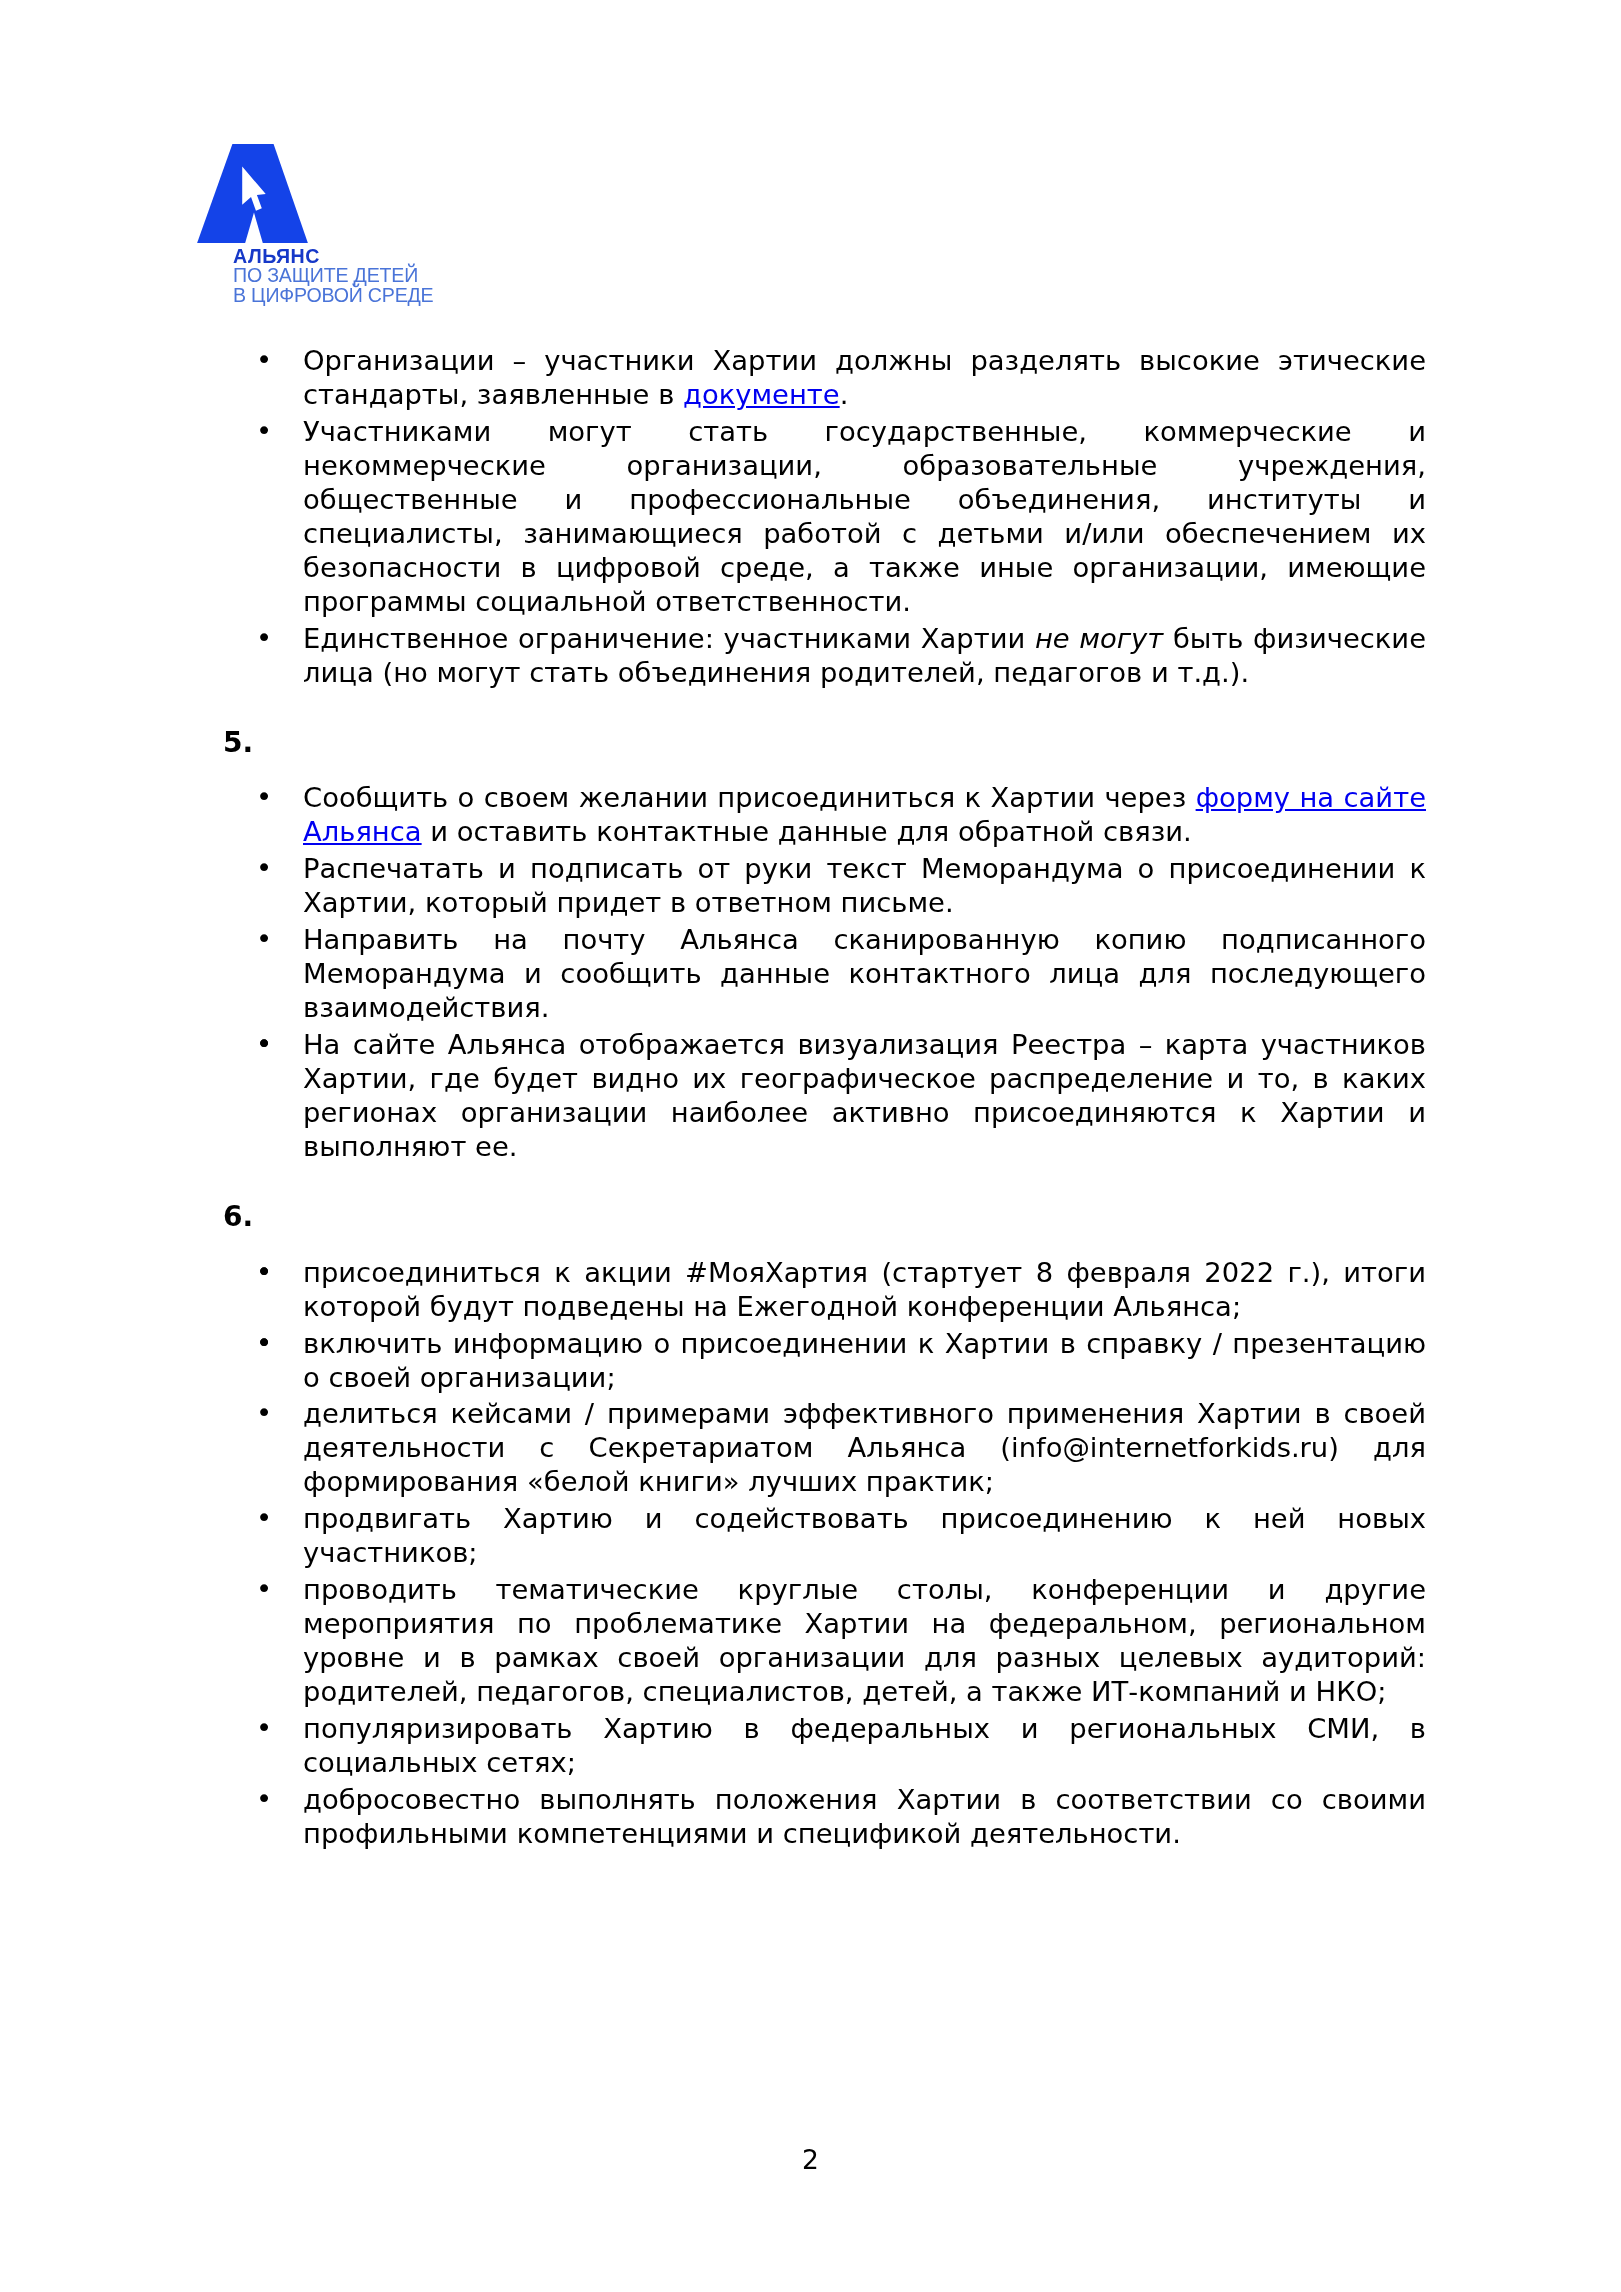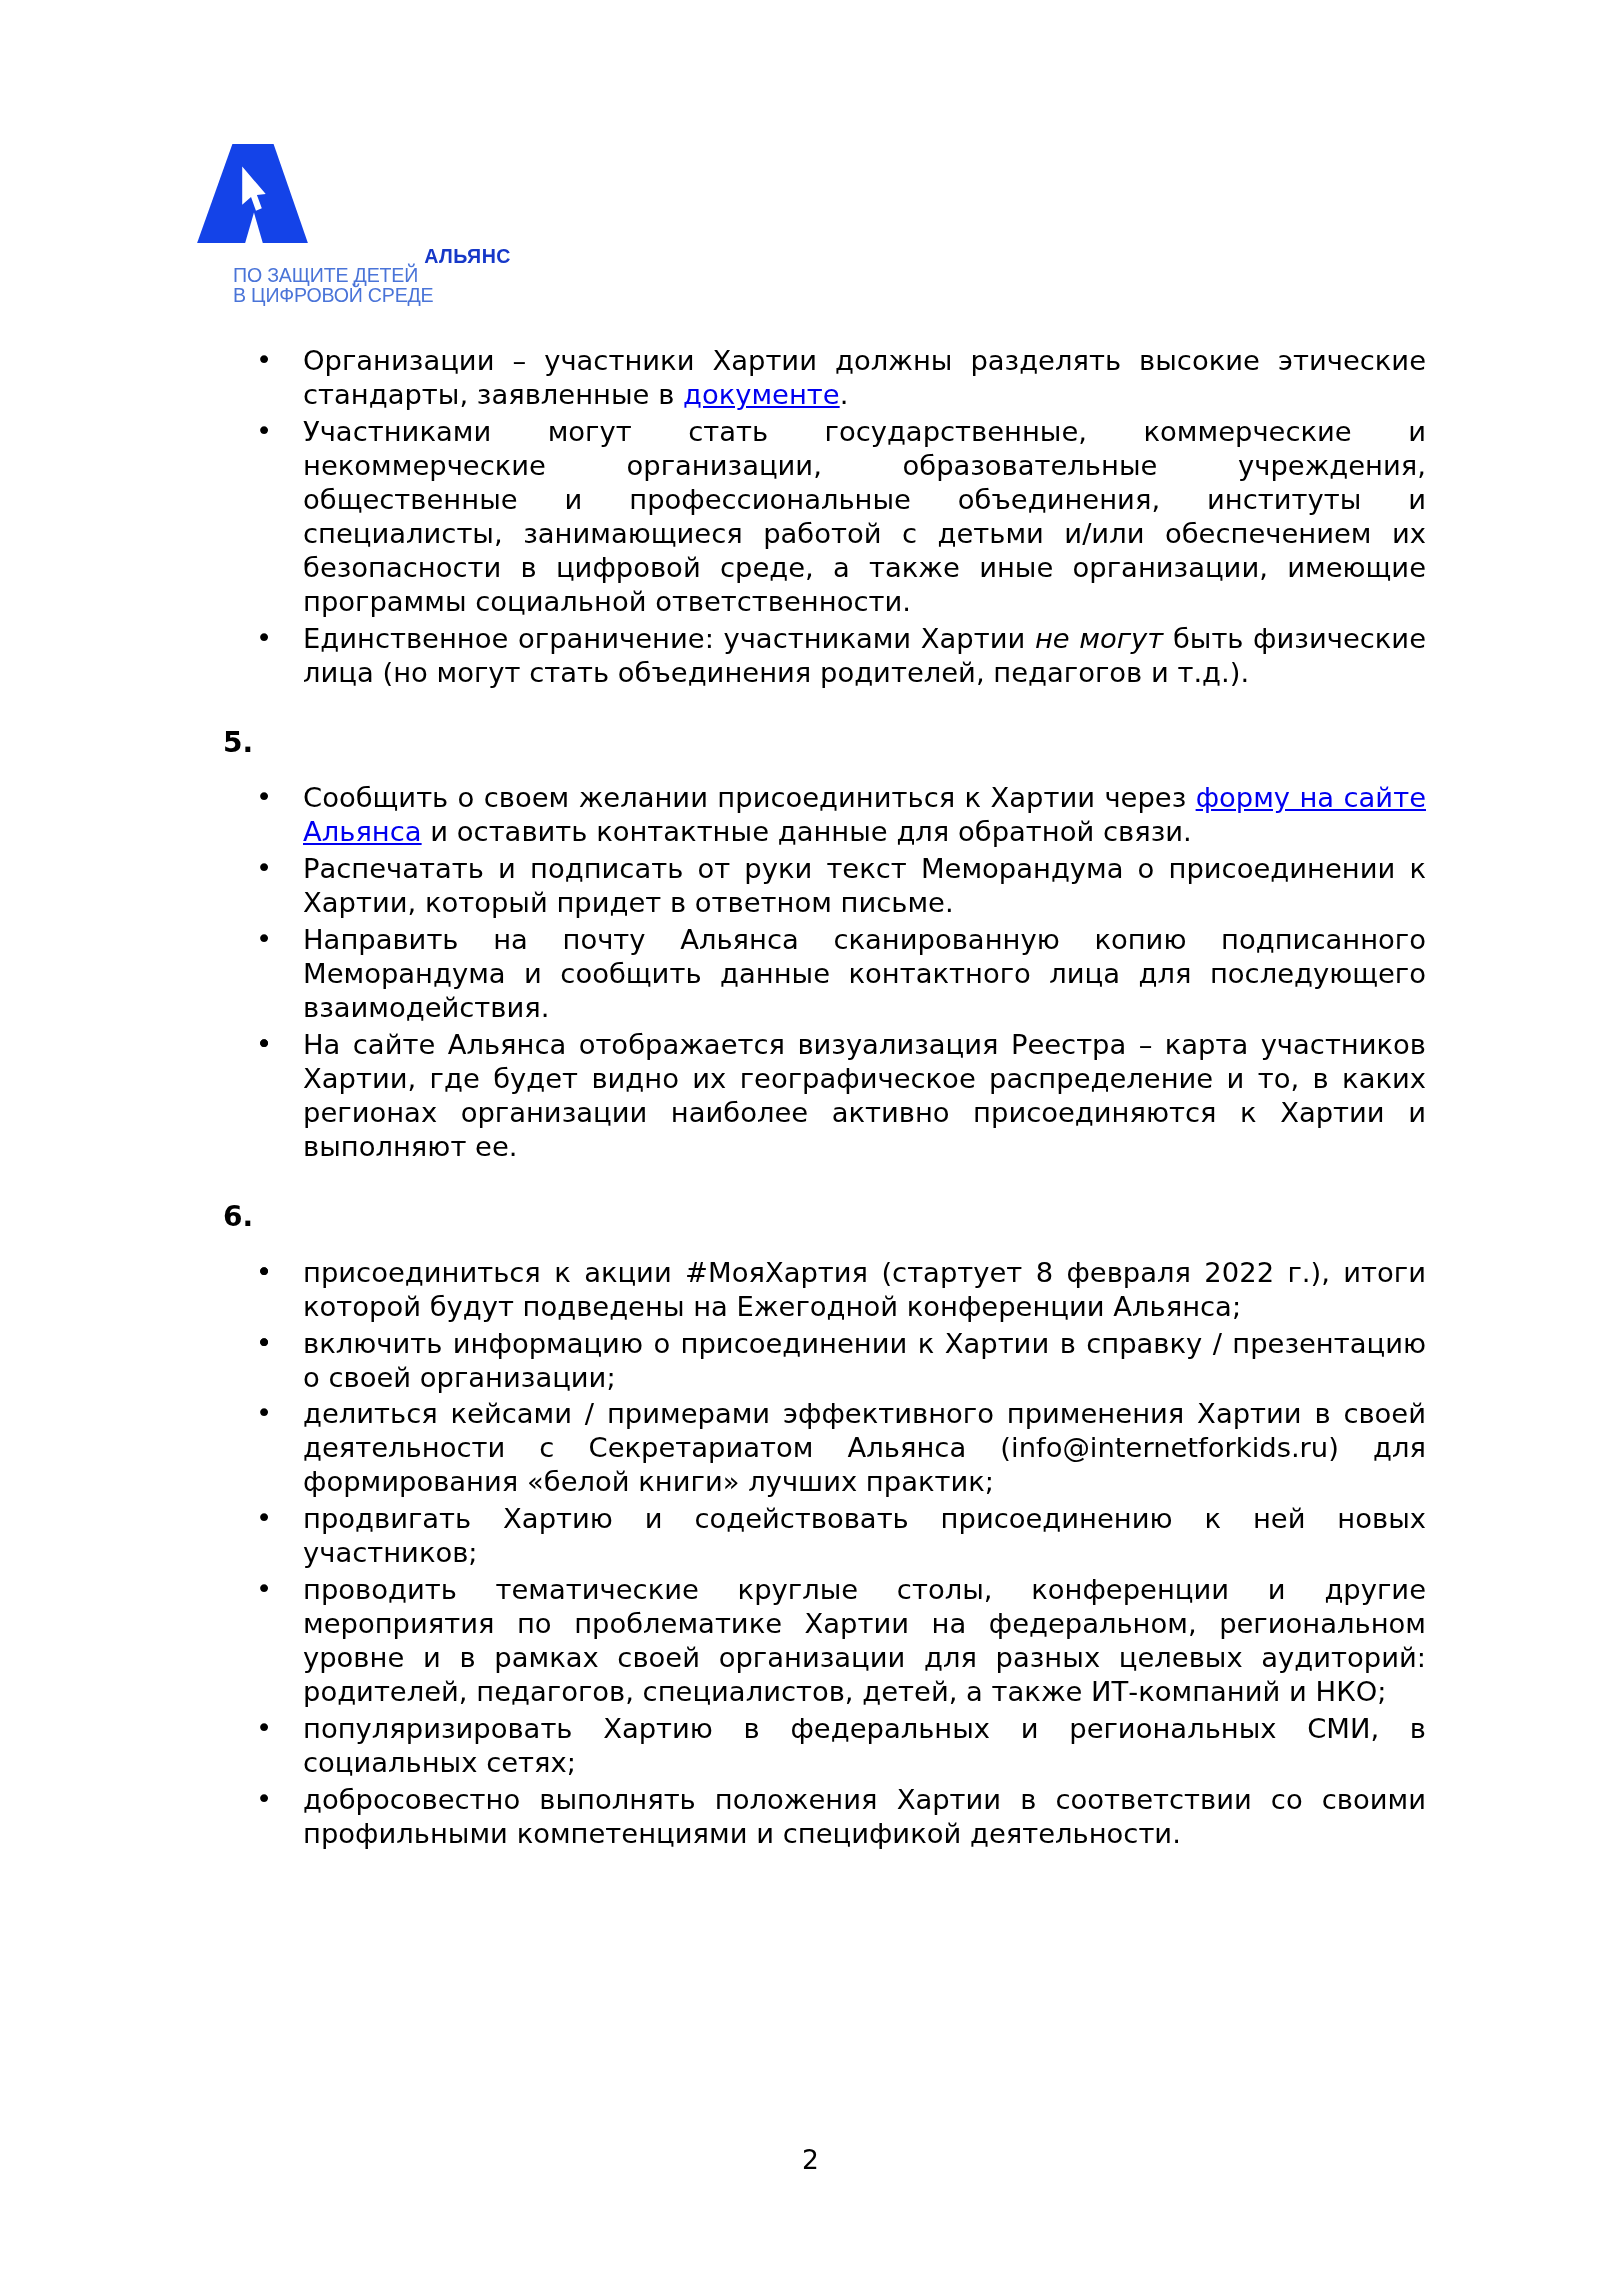--- a/index.html
+++ b/index.html
@@ -19,21 +19,21 @@
     color:var(--text-color);
     overflow:hidden;
   }
   
   .logo{position:absolute;left:197px;top:144px;width:314px;}
   .logo-mark{display:block;}
   .logo-title{
     margin:2.9px 0 0 36px;
     font-family:"Liberation Sans",sans-serif;
     font-weight:700;font-size:19.6px;line-height:20.6px;
-    letter-spacing:0.5px;color:var(--logo-title);text-align:right;
+    letter-spacing:0.5px;color:var(--logo-title);
   }
   .logo-sub{
     margin-left:36px;
     font-family:"Liberation Sans",sans-serif;
     font-size:19.6px;line-height:19.6px;
     letter-spacing:-0.2px;color:var(--logo-subtitle);
   }
   
   .content{position:absolute;left:223px;top:344px;width:1203px;}
   .doc-list{margin:0;padding:0;}

